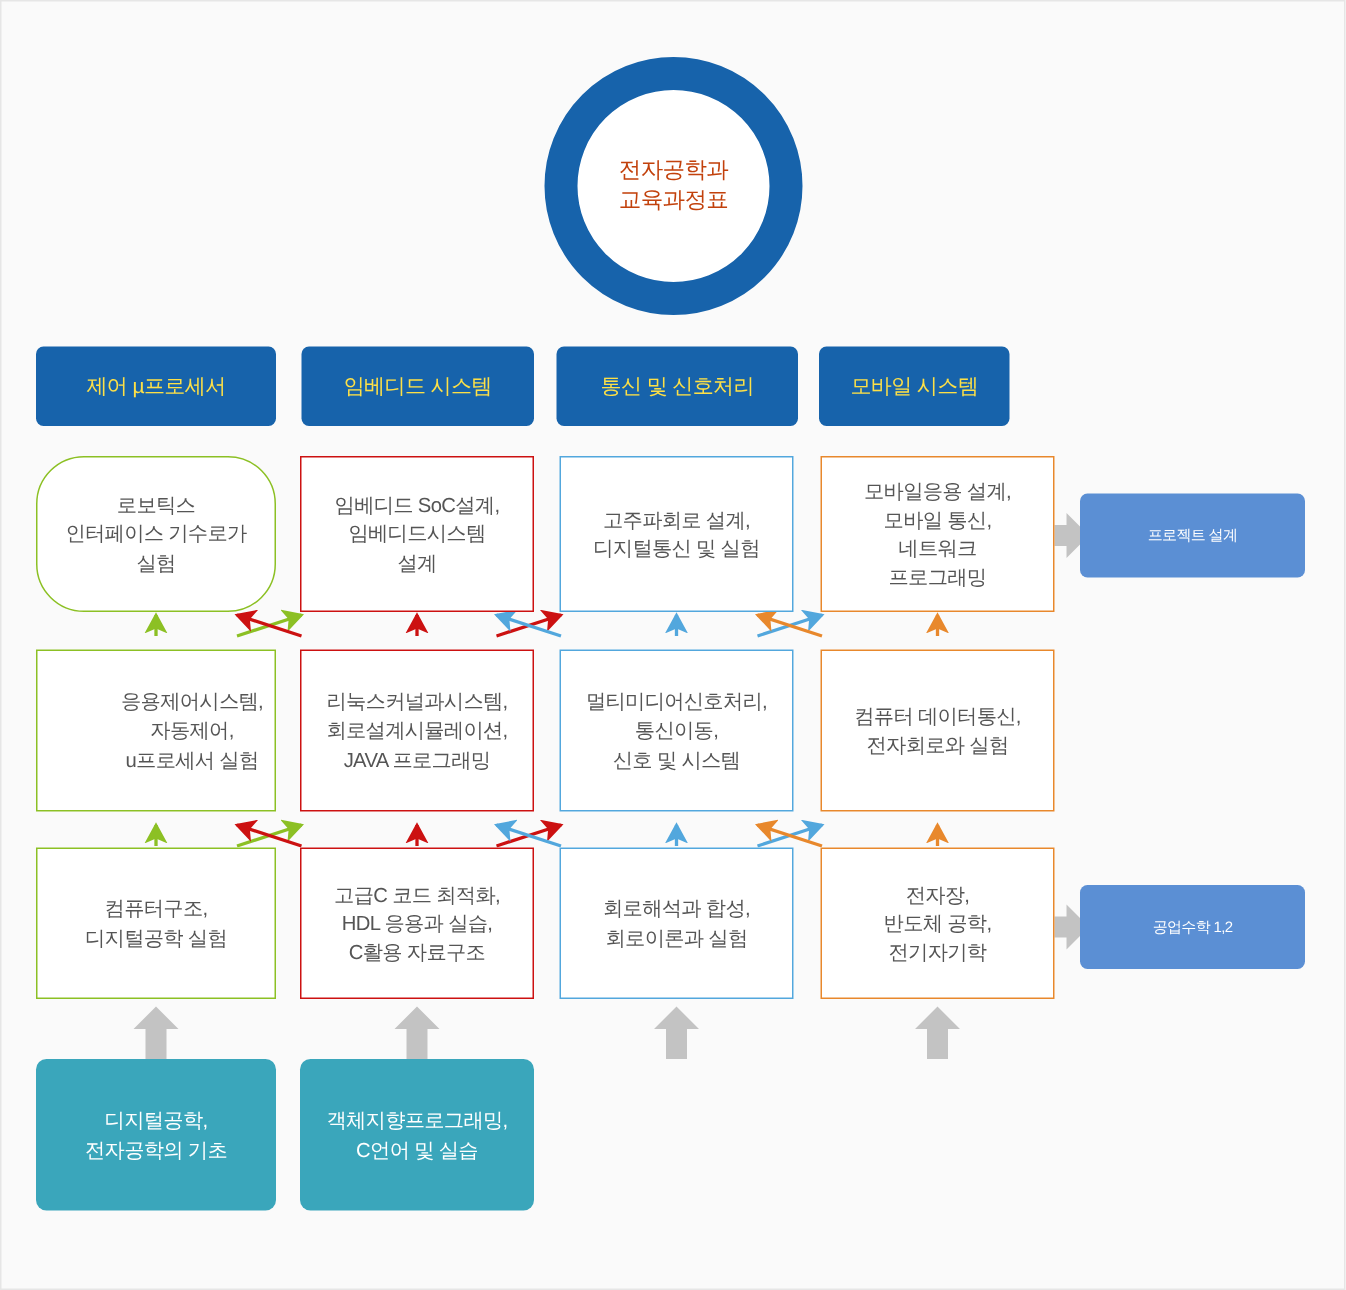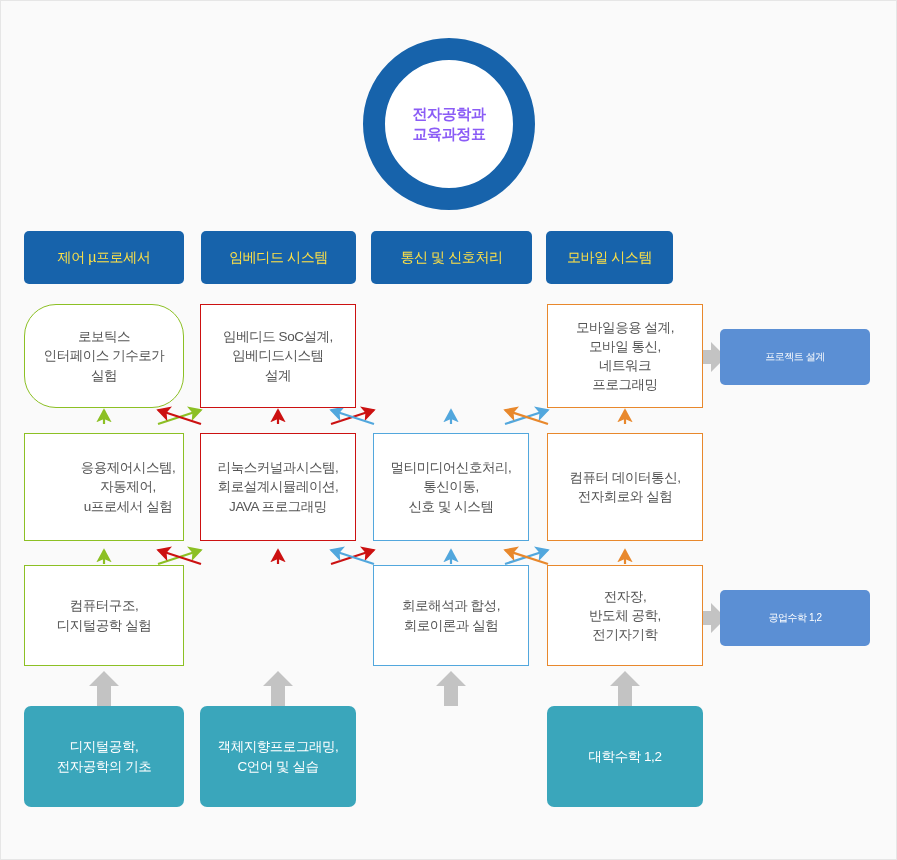--- a/index.html
+++ b/index.html
@@ -31,22 +31,22 @@
     border-radius:50%;
     background:#ffffff;
     border:22px solid #1763ab;
     box-sizing:border-box;
     display:flex;align-items:center;justify-content:center;
     z-index:4;
   }
   .title-circle .tc-text{
     text-align:left;
     font-size:15px;
-    font-weight:bold;
-    color:#8b5cf6;
+    font-weight:normal;
+    color:#c2410c;
     line-height:1.35;
     letter-spacing:-0.4px;
   }
 
   
   .cat-box{
     position:absolute;
     top:230px;height:53px;
     background:#1763ab;
     border-radius:5px;
@@ -200,20 +200,26 @@
         <div>실험</div>
       </div>
     </div>
   <div class="course-box bc-red" style="left:199px;top:303px;width:156px;height:104px;">
     <div class="cb-text">
         <div>임베디드 SoC설계,</div>
         <div>임베디드시스템</div>
         <div>설계</div>
       </div>
     </div>
+  <div class="course-box bc-blue" style="left:372px;top:303px;width:156px;height:104px;">
+    <div class="cb-text">
+        <div>고주파회로 설계,</div>
+        <div>디지털통신 및 실험</div>
+      </div>
+    </div>
   <div class="course-box bc-orange" style="left:546px;top:303px;width:156px;height:104px;">
     <div class="cb-text">
         <div>모바일응용 설계,</div>
         <div>모바일 통신,</div>
         <div>네트워크</div>
         <div>프로그래밍</div>
       </div>
     </div>
 
   <div class="course-box bc-green" style="left:23px;top:432px;width:160px;height:108px;padding-left:48px;">
@@ -243,20 +249,27 @@
         <div>전자회로와 실험</div>
       </div>
     </div>
 
   <div class="course-box bc-green" style="left:23px;top:564px;width:160px;height:101px;">
     <div class="cb-text">
         <div>컴퓨터구조,</div>
         <div>디지털공학 실험</div>
       </div>
     </div>
+  <div class="course-box bc-red" style="left:199px;top:564px;width:156px;height:101px;">
+    <div class="cb-text">
+        <div>고급C 코드 최적화,</div>
+        <div>HDL 응용과 실습,</div>
+        <div>C활용 자료구조</div>
+      </div>
+    </div>
   <div class="course-box bc-blue" style="left:372px;top:564px;width:156px;height:101px;">
     <div class="cb-text">
         <div>회로해석과 합성,</div>
         <div>회로이론과 실험</div>
       </div>
     </div>
   <div class="course-box bc-orange" style="left:546px;top:564px;width:156px;height:101px;">
     <div class="cb-text">
         <div>전자장,</div>
         <div>반도체 공학,</div>
@@ -269,20 +282,17 @@
         <div>디지털공학,</div>
         <div>전자공학의 기초</div>
       </div>
     </div>
   <div class="base-box" style="left:199px;width:156px;">
     <div class="cb-text">
         <div>객체지향프로그래밍,</div>
         <div>C언어 및 실습</div>
       </div>
     </div>
-  <div class="base-box" style="left:546px;width:156px;">
-    <div class="cb-text">대학수학 1,2</div>
-    </div>
 
   <div class="side-box" style="top:328px;">프로젝트 설계</div>
   <div class="side-box" style="top:589px;">공업수학 1,2</div>
 
 </div>
 
 </body></html>

